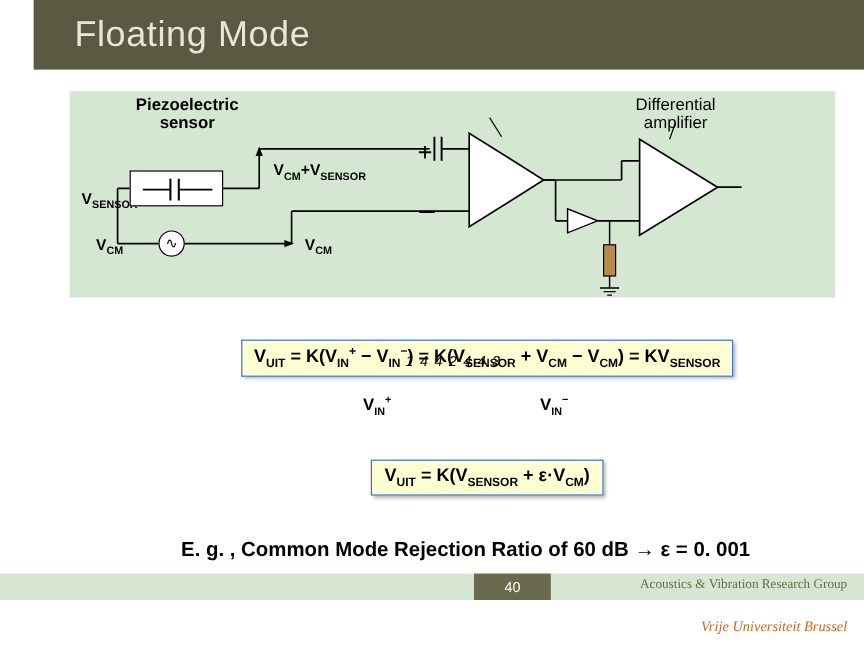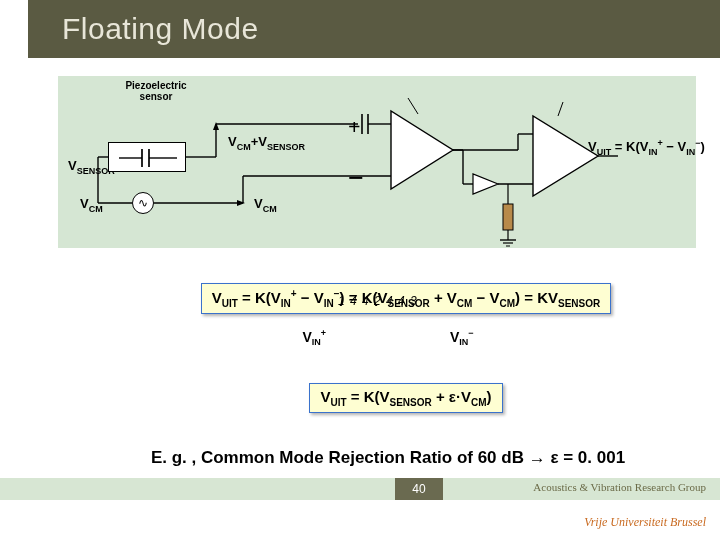--- a/index.html
+++ b/index.html
@@ -3,21 +3,21 @@
 <meta charset="utf-8">
 <style>
   * { box-sizing: border-box; margin: 0; padding: 0; }
   html, body { width: 720px; height: 540px; font-family: "Trebuchet MS", "Segoe UI", sans-serif; background: #fff; }
   .slide { width: 720px; height: 540px; position: relative; padding-left: 28px; }
   .title-bar { background: #5a5a42; height: 58px; display: flex; align-items: center; padding-left: 34px; }
   .title-bar h1 { color: #e8e6d8; font-weight: 400; font-size: 30px; letter-spacing: 0.5px; }
   .content { position: relative; height: 420px; }
   .diagram-bg { position: absolute; left: 30px; top: 18px; width: 638px; height: 172px; background: #d5e6d3; }
   .diagram-inner { position: absolute; left: 30px; top: 18px; width: 638px; height: 172px; }
-  .piezo-title { position: absolute; top: 4px; left: 38px; font-size: 10px; font-weight: 700; font-family: Arial, sans-serif; text-align: center; line-height: 1.1; width: 120px; }
+  .piezo-title { position: absolute; top: 4px; left: 38px; font-size: 14px; font-weight: 700; font-family: Arial, sans-serif; text-align: center; line-height: 1.1; width: 120px; }
   .diff-amp-label { position: absolute; top: 4px; left: 460px; font-size: 14px; font-family: Arial, sans-serif; text-align: center; line-height: 1.1; width: 90px; }
   .vsensor-label { position: absolute; top: 82px; left: 10px; font-family: Arial, sans-serif; font-weight: 700; font-size: 13px; }
   .vsensor-label sub { font-size: 9px; }
   .vcm-label { position: absolute; top: 120px; left: 22px; font-family: Arial, sans-serif; font-weight: 700; font-size: 13px; }
   .vcm-label sub { font-size: 9px; }
   .vcmvs-label { position: absolute; top: 58px; left: 170px; font-family: Arial, sans-serif; font-weight: 700; font-size: 13px; }
   .vcmvs-label sub { font-size: 9px; }
   .vcm2-label { position: absolute; top: 120px; left: 196px; font-family: Arial, sans-serif; font-weight: 700; font-size: 13px; }
   .vcm2-label sub { font-size: 9px; }
   .plus-sign { position: absolute; top: 38px; left: 290px; font-size: 22px; font-weight: 700; font-family: "Times New Roman", serif; }
@@ -34,21 +34,21 @@
   .eq2 { top: 325px; }
   .eq-box { border: 1.5px solid #3a72cc; background: #fefed2; padding: 4px 10px; font-family: Arial, sans-serif; font-weight: 700; font-size: 15px; box-shadow: 2px 2px 3px rgba(0,0,0,0.3); margin-left: 36px; }
   .eq-box sub { font-size: 10px; }
   .eq-box sup { font-size: 10px; }
   .eq-middle { position: absolute; top: 270px; width: 720px; text-align: center; font-family: Arial, sans-serif; font-weight: 700; font-size: 14px; }
   .eq-middle sub { font-size: 9px; }
   .eq-middle sup { font-size: 9px; }
   .cmrr-line { position: absolute; top: 390px; width: 720px; text-align: center; font-family: Arial, sans-serif; font-weight: 700; font-size: 17px; }
   .footer { position: absolute; bottom: 0; left: 0; width: 720px; height: 62px; }
   .footer-stripe { position: absolute; top: 0; left: 0; width: 720px; height: 22px; background: #d7e6d3; }
-  .page-num-box { position: absolute; top: 0; left: 395px; width: 48px; height: 22px; background: #6a6a50; color: #fff; font-size: 12px; display: flex; align-items: center; justify-content: center; font-family: Arial; }
+  .page-num-box { position: absolute; top: 0; left: 395px; width: 64px; height: 22px; background: #6a6a50; color: #fff; font-size: 12px; display: flex; align-items: center; justify-content: center; font-family: Arial; }
   .group-label { position: absolute; top: 3px; right: 14px; color: #6b6b48; font-size: 11px; font-weight: 400; font-family: "Trebuchet MS"; }
   .course-label { position: absolute; bottom: 10px; left: 14px; color: #888870; font-size: 10.5px; font-family: Arial; }
   .uni-label { position: absolute; bottom: 10px; right: 14px; color: #c96a20; font-size: 12px; font-family: "Trebuchet MS"; font-style: italic; }
   .overlay-code { position: absolute; top: 236px; left: 310px; font-family: Arial; font-size: 12px; letter-spacing: 1px; color: #000; font-style: italic; }
 </style>
 </head>
 <body>
 
 <div class="slide">
   <div class="title-bar">
@@ -57,20 +57,24 @@
 
   <div class="content">
     <div class="diagram-bg"></div>
     <div class="diagram-inner">
 
       <div class="piezo-title">
         <span>Piezoelectric</span><br>
         <span>sensor</span>
       </div>
 
+      <div class="diff-amp-label">
+        <span>Differential</span><br>
+        <span>amplifier</span>
+      </div>
 
       <div class="vsensor-label">
         <span>V</span><sub>SENSOR</sub>
       </div>
 
       <div class="vcm-label">
         <span>V</span><sub>CM</sub>
       </div>
 
       <div class="vcmvs-label">
@@ -78,23 +82,20 @@
       </div>
 
       <div class="vcm2-label">
         <span>V</span><sub>CM</sub>
       </div>
 
       <div class="plus-sign">+</div>
       <div class="minus-sign">−</div>
       <div class="x1-label">x1</div>
 
-      <div class="vuit-eq">
-        <span>V</span><sub>UIT</sub><span> = K(V</span><sub>IN</sub><sup>+</sup><span> − V</span><sub>IN</sub><sup>−</sup><span>)</span>
-      </div>
 
       <div class="sensor-box">
         <svg width="78" height="30">
           <line x1="10" y1="15" x2="33" y2="15" stroke="#000" stroke-width="1.4"></line>
           <line x1="33" y1="6" x2="33" y2="24" stroke="#000" stroke-width="1.7"></line>
           <line x1="40" y1="6" x2="40" y2="24" stroke="#000" stroke-width="1.7"></line>
           <line x1="40" y1="15" x2="68" y2="15" stroke="#000" stroke-width="1.4"></line>
         </svg>
       </div>
 

